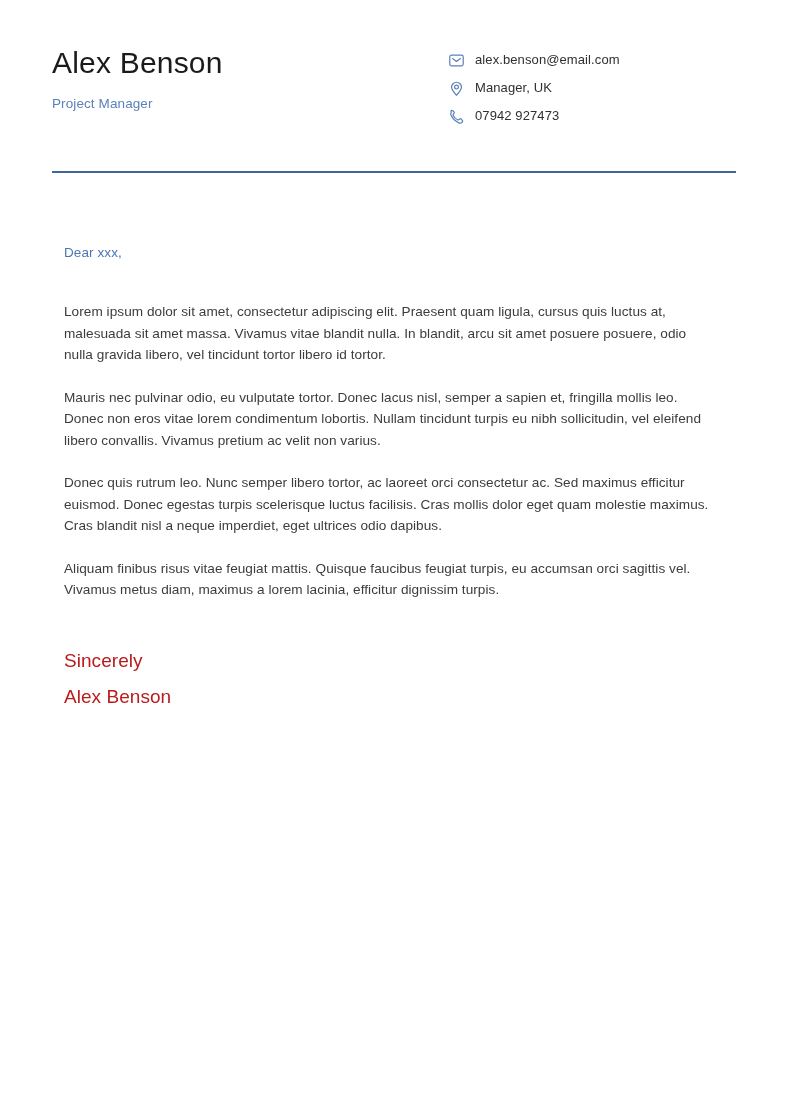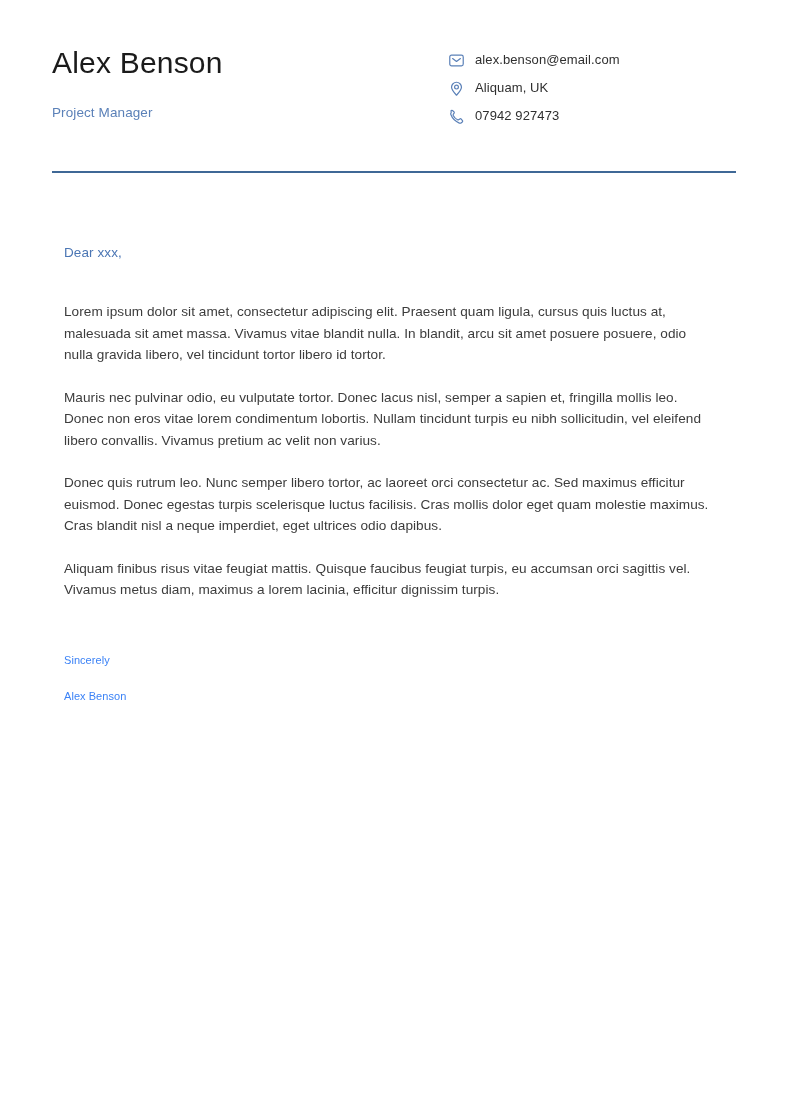--- a/index.html
+++ b/index.html
@@ -40,21 +40,21 @@
     font-weight: 400;
     color: #1b1b1b;
     letter-spacing: 0.2px;
     margin: 0;
     white-space: nowrap;
   }
   .job-title {
     font-size: 13.5px;
     line-height: 20px;
     color: #5b81b8;
-    margin: 21px 0 0 0;
+    margin: 12px 0 0 0;
     letter-spacing: 0.1px;
   }
 
   
   .contact-list {
     flex: 1 1 auto;
     padding-top: 6px;
   }
   .contact-row {
     display: flex;
@@ -119,23 +119,23 @@
   }
   .paragraph:last-child { margin-bottom: 0; }
 
   .closing {
     position: absolute;
     left: 64px;
     top: 650px;
     width: 400px;
   }
   .closing-line {
-    font-size: 11px;
+    font-size: 19px;
     line-height: 21px;
-    color: #3b82f6;
+    color: #b91c1c;
     margin: 0 0 15px 0;
     letter-spacing: 0.05px;
   }
   .closing-line:last-child { margin-bottom: 0; }
 </style>
 </head>
 <body>
 
 <div class="page">
 
@@ -158,21 +158,21 @@
         <span class="contact-text">alex.benson@email.com</span>
       </div>
 
       <div class="contact-row">
         <span class="contact-icon">
           <svg viewBox="0 0 24 24" fill="none" stroke="#5b81b8" stroke-width="1.7" stroke-linecap="round" stroke-linejoin="round">
             <path d="M12 21.5c4.2-4.6 7-8 7-11.3A7 7 0 0 0 5 10.2c0 3.3 2.8 6.7 7 11.3z"></path>
             <circle cx="12" cy="10" r="2.7"></circle>
           </svg>
         </span>
-        <span class="contact-text">Aliquam, UK</span>
+        <span class="contact-text">Manager, UK</span>
       </div>
 
       <div class="contact-row">
         <span class="contact-icon">
           <svg viewBox="0 0 24 24" fill="none" stroke="#5b81b8" stroke-width="1.7" stroke-linecap="round" stroke-linejoin="round">
             <path d="M4.3 3.8c.5-.6 1.4-.7 2-.2l2 1.7c.6.5.7 1.3.3 2L7.4 9.1c-.3.4-.3.9 0 1.4a13 13 0 0 0 6.1 6.1c.5.3 1 .3 1.4 0l1.8-1.2c.6-.4 1.5-.3 2 .3l1.7 2c.5.6.4 1.5-.2 2l-1.3 1.1c-.8.7-1.9.9-2.9.5a21 21 0 0 1-12-12c-.4-1-.2-2.1.5-2.9z"></path>
           </svg>
         </span>
         <span class="contact-text">07942 927473</span>
       </div>

